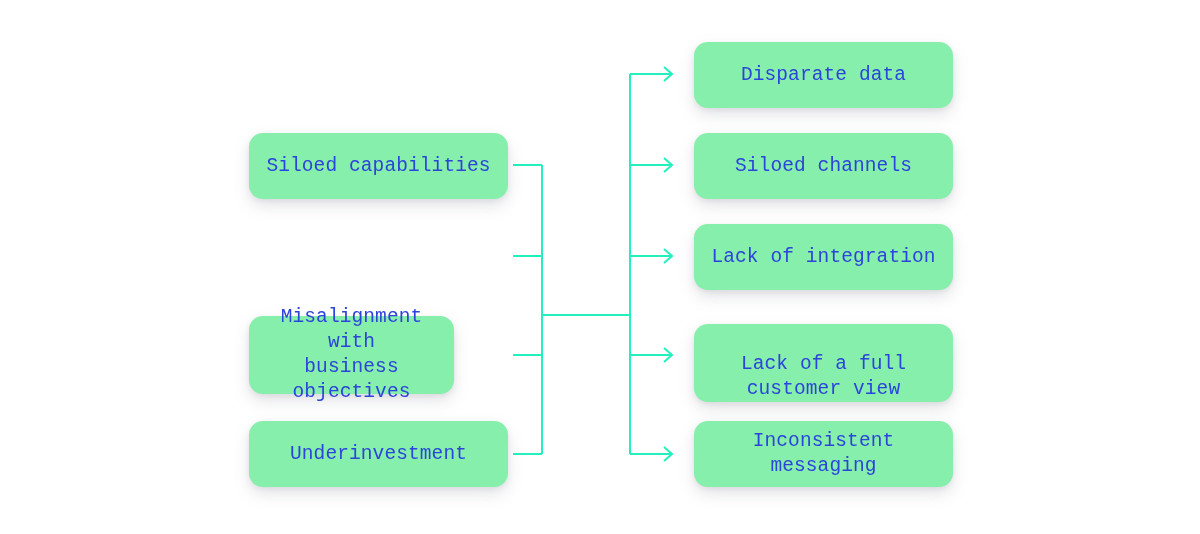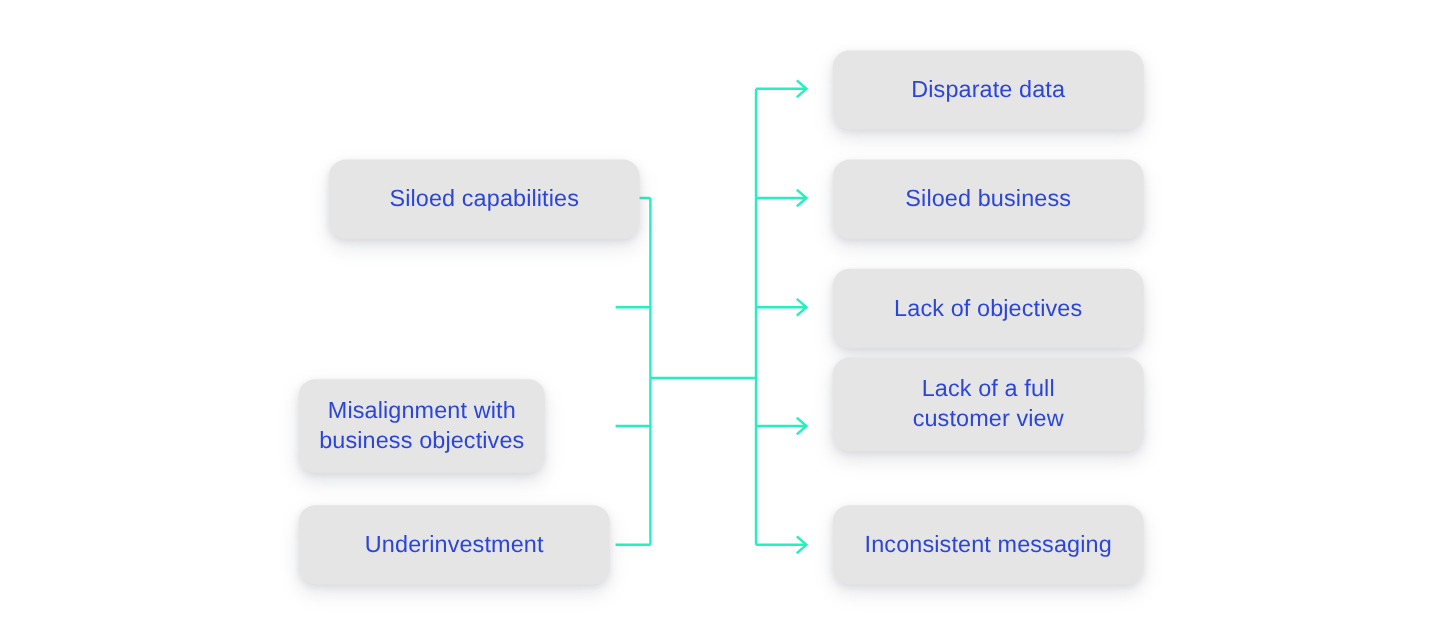--- a/index.html
+++ b/index.html
@@ -23,29 +23,30 @@
     position: absolute;
     left: 0;
     top: 0;
     width: 1200px;
     height: 534px;
     pointer-events: none;
   }
   .node {
     position: absolute;
     box-sizing: border-box;
-    background: #e5e5e5;
+    background: #86efac;
     border-radius: 14px;
     box-shadow: 0 7px 16px rgba(120, 124, 140, 0.20),
                 0 2px 5px rgba(120, 124, 140, 0.13);
     display: flex;
     align-items: center;
     justify-content: center;
     text-align: center;
     z-index: 2;
+    font-family: Liberation Mono, monospace;
   }
   .node-label {
     color: #2b45da;
     font-size: 19.5px;
     line-height: 25px;
     font-weight: 400;
     letter-spacing: 0.1px;
     white-space: pre-line;
     padding: 0 14px;
   }
@@ -79,47 +80,47 @@
       <path d="M 664 249 L 672 256 L 664 263"></path>
 
       <path d="M 630 355 L 672 355"></path>
       <path d="M 664 348 L 672 355 L 664 362"></path>
 
       <path d="M 630 454 L 672 454"></path>
       <path d="M 664 447 L 672 454 L 664 461"></path>
     </g>
   </svg>
 
-  <div class="node" style="left:249px; top:133px; width:259px; height:66px;margin-left:25px;">
+  <div class="node" style="left:249px; top:133px; width:259px; height:66px;">
     <span class="node-label">Siloed capabilities</span>
   </div>
 
 
   <div class="node" style="left:249px; top:316px; width:205px; height:78px;">
     <span class="node-label">Misalignment with
 business objectives</span>
   </div>
 
   <div class="node" style="left:249px; top:421px; width:259px; height:66px;">
     <span class="node-label">Underinvestment</span>
   </div>
 
   <div class="node" style="left:694px; top:42px; width:259px; height:66px;">
     <span class="node-label">Disparate data</span>
   </div>
 
   <div class="node" style="left:694px; top:133px; width:259px; height:66px;">
-    <span class="node-label">Siloed business</span>
+    <span class="node-label">Siloed channels</span>
   </div>
 
   <div class="node" style="left:694px; top:224px; width:259px; height:66px;">
-    <span class="node-label">Lack of objectives</span>
+    <span class="node-label">Lack of integration</span>
   </div>
 
-  <div class="node" style="left:694px; top:298px; width:259px; height:78px;">
+  <div class="node" style="left:694px; top:324px; width:259px; height:78px;align-items:flex-end;">
     <span class="node-label">Lack of a full
 customer view</span>
   </div>
 
   <div class="node" style="left:694px; top:421px; width:259px; height:66px;">
     <span class="node-label">Inconsistent messaging</span>
   </div>
 
 </div>
 

